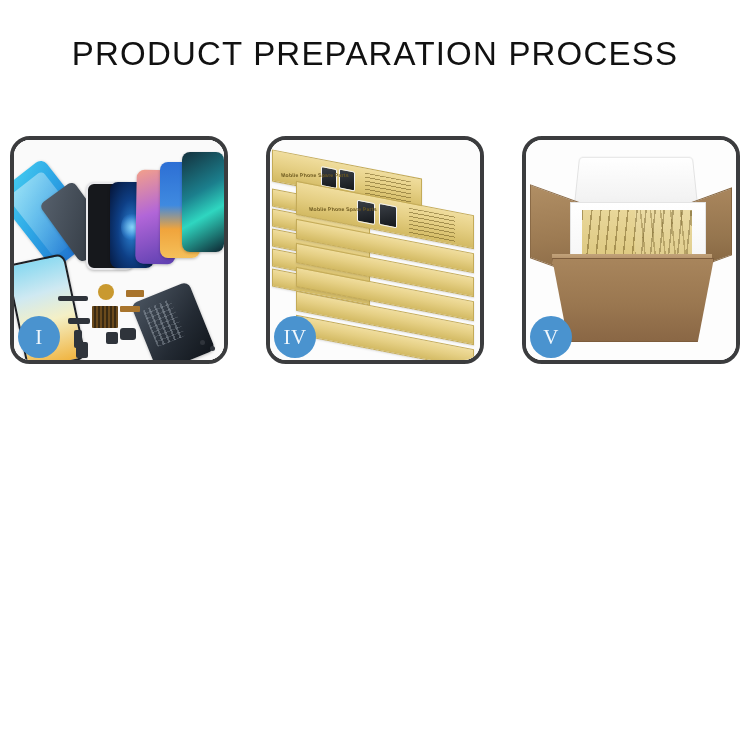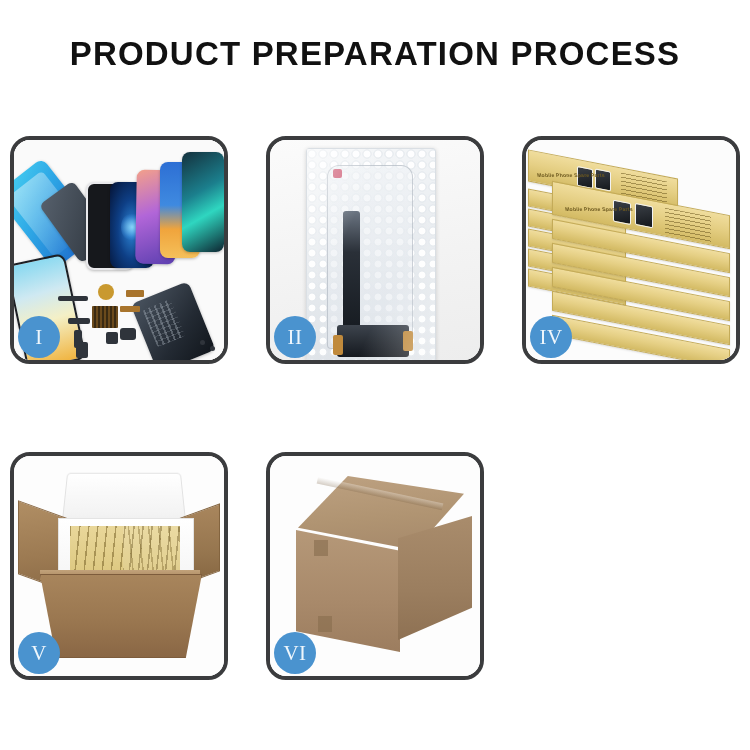--- a/index.html
+++ b/index.html
@@ -20,21 +20,21 @@
   .header {
     position: absolute;
     top: 36px;
     left: 0;
     width: 750px;
     text-align: center;
   }
   .title {
     font-family: "Liberation Sans", sans-serif;
     font-size: 33px;
-    font-weight: 700;
+    font-weight: 400;
     letter-spacing: 1.2px;
     color: #111111;
     line-height: 1.1;
     white-space: nowrap;
   }
   .subtitle {
     margin-top: 9px;
     font-family: "Liberation Sans", sans-serif;
     font-size: 14.5px;
     font-weight: 400;
@@ -383,34 +383,20 @@
       <div class="part" style="left:92px;top:192px;width:12px;height:12px;"></div>
       <div class="part" style="left:106px;top:188px;width:16px;height:12px;border-radius:3px;"></div>
       <div class="part" style="left:62px;top:202px;width:12px;height:16px;border-radius:2px;"></div>
       <div class="part flex" style="left:106px;top:166px;width:20px;height:6px;"></div>
       <div class="part" style="left:186px;top:200px;width:5px;height:5px;border-radius:50%;"></div>
       <div class="part" style="left:196px;top:206px;width:5px;height:5px;border-radius:50%;"></div>
     </div>
     <div class="badge">I</div>
   </div>
 
-  <div class="panel">
-    <div class="stage">
-      <div class="bubblebag">
-        <div class="bb-screen"></div>
-        <div class="bb-dot"></div>
-        <div class="bb-flex"></div>
-        <div class="bb-conn"></div>
-        <div class="bb-tab" style="left:26px;top:186px;"></div>
-        <div class="bb-tab" style="left:96px;top:182px;"></div>
-        <div class="bb-sheen"></div>
-      </div>
-    </div>
-    <div class="badge">II</div>
-  </div>
 
 
   <div class="panel">
     <div class="stage p4">
 
       <div class="stackbox" style="left:2px;top:58px;width:96px;height:16px;transform:skewY(11deg);"></div>
       <div class="stackbox" style="left:2px;top:78px;width:96px;height:16px;transform:skewY(11deg);"></div>
       <div class="stackbox" style="left:2px;top:98px;width:96px;height:16px;transform:skewY(11deg);"></div>
       <div class="stackbox" style="left:2px;top:118px;width:96px;height:16px;transform:skewY(11deg);"></div>
       <div class="stackbox" style="left:2px;top:138px;width:96px;height:16px;transform:skewY(11deg);"></div>
@@ -444,25 +430,14 @@
       <div class="v-flapL"></div>
       <div class="v-flapR"></div>
       <div class="v-foam"></div>
       <div class="v-inner"></div>
       <div class="v-bodytop"></div>
       <div class="v-body"></div>
     </div>
     <div class="badge">V</div>
   </div>
 
-  <div class="panel">
-    <div class="stage p6">
-      <div class="c6-top"></div>
-      <div class="c6-seam"></div>
-      <div class="c6-front"></div>
-      <div class="c6-right"></div>
-      <div class="c6-tapeA"></div>
-      <div class="c6-tapeB"></div>
-    </div>
-    <div class="badge">VI</div>
-  </div>
 
 </div>
 
 </body></html>

